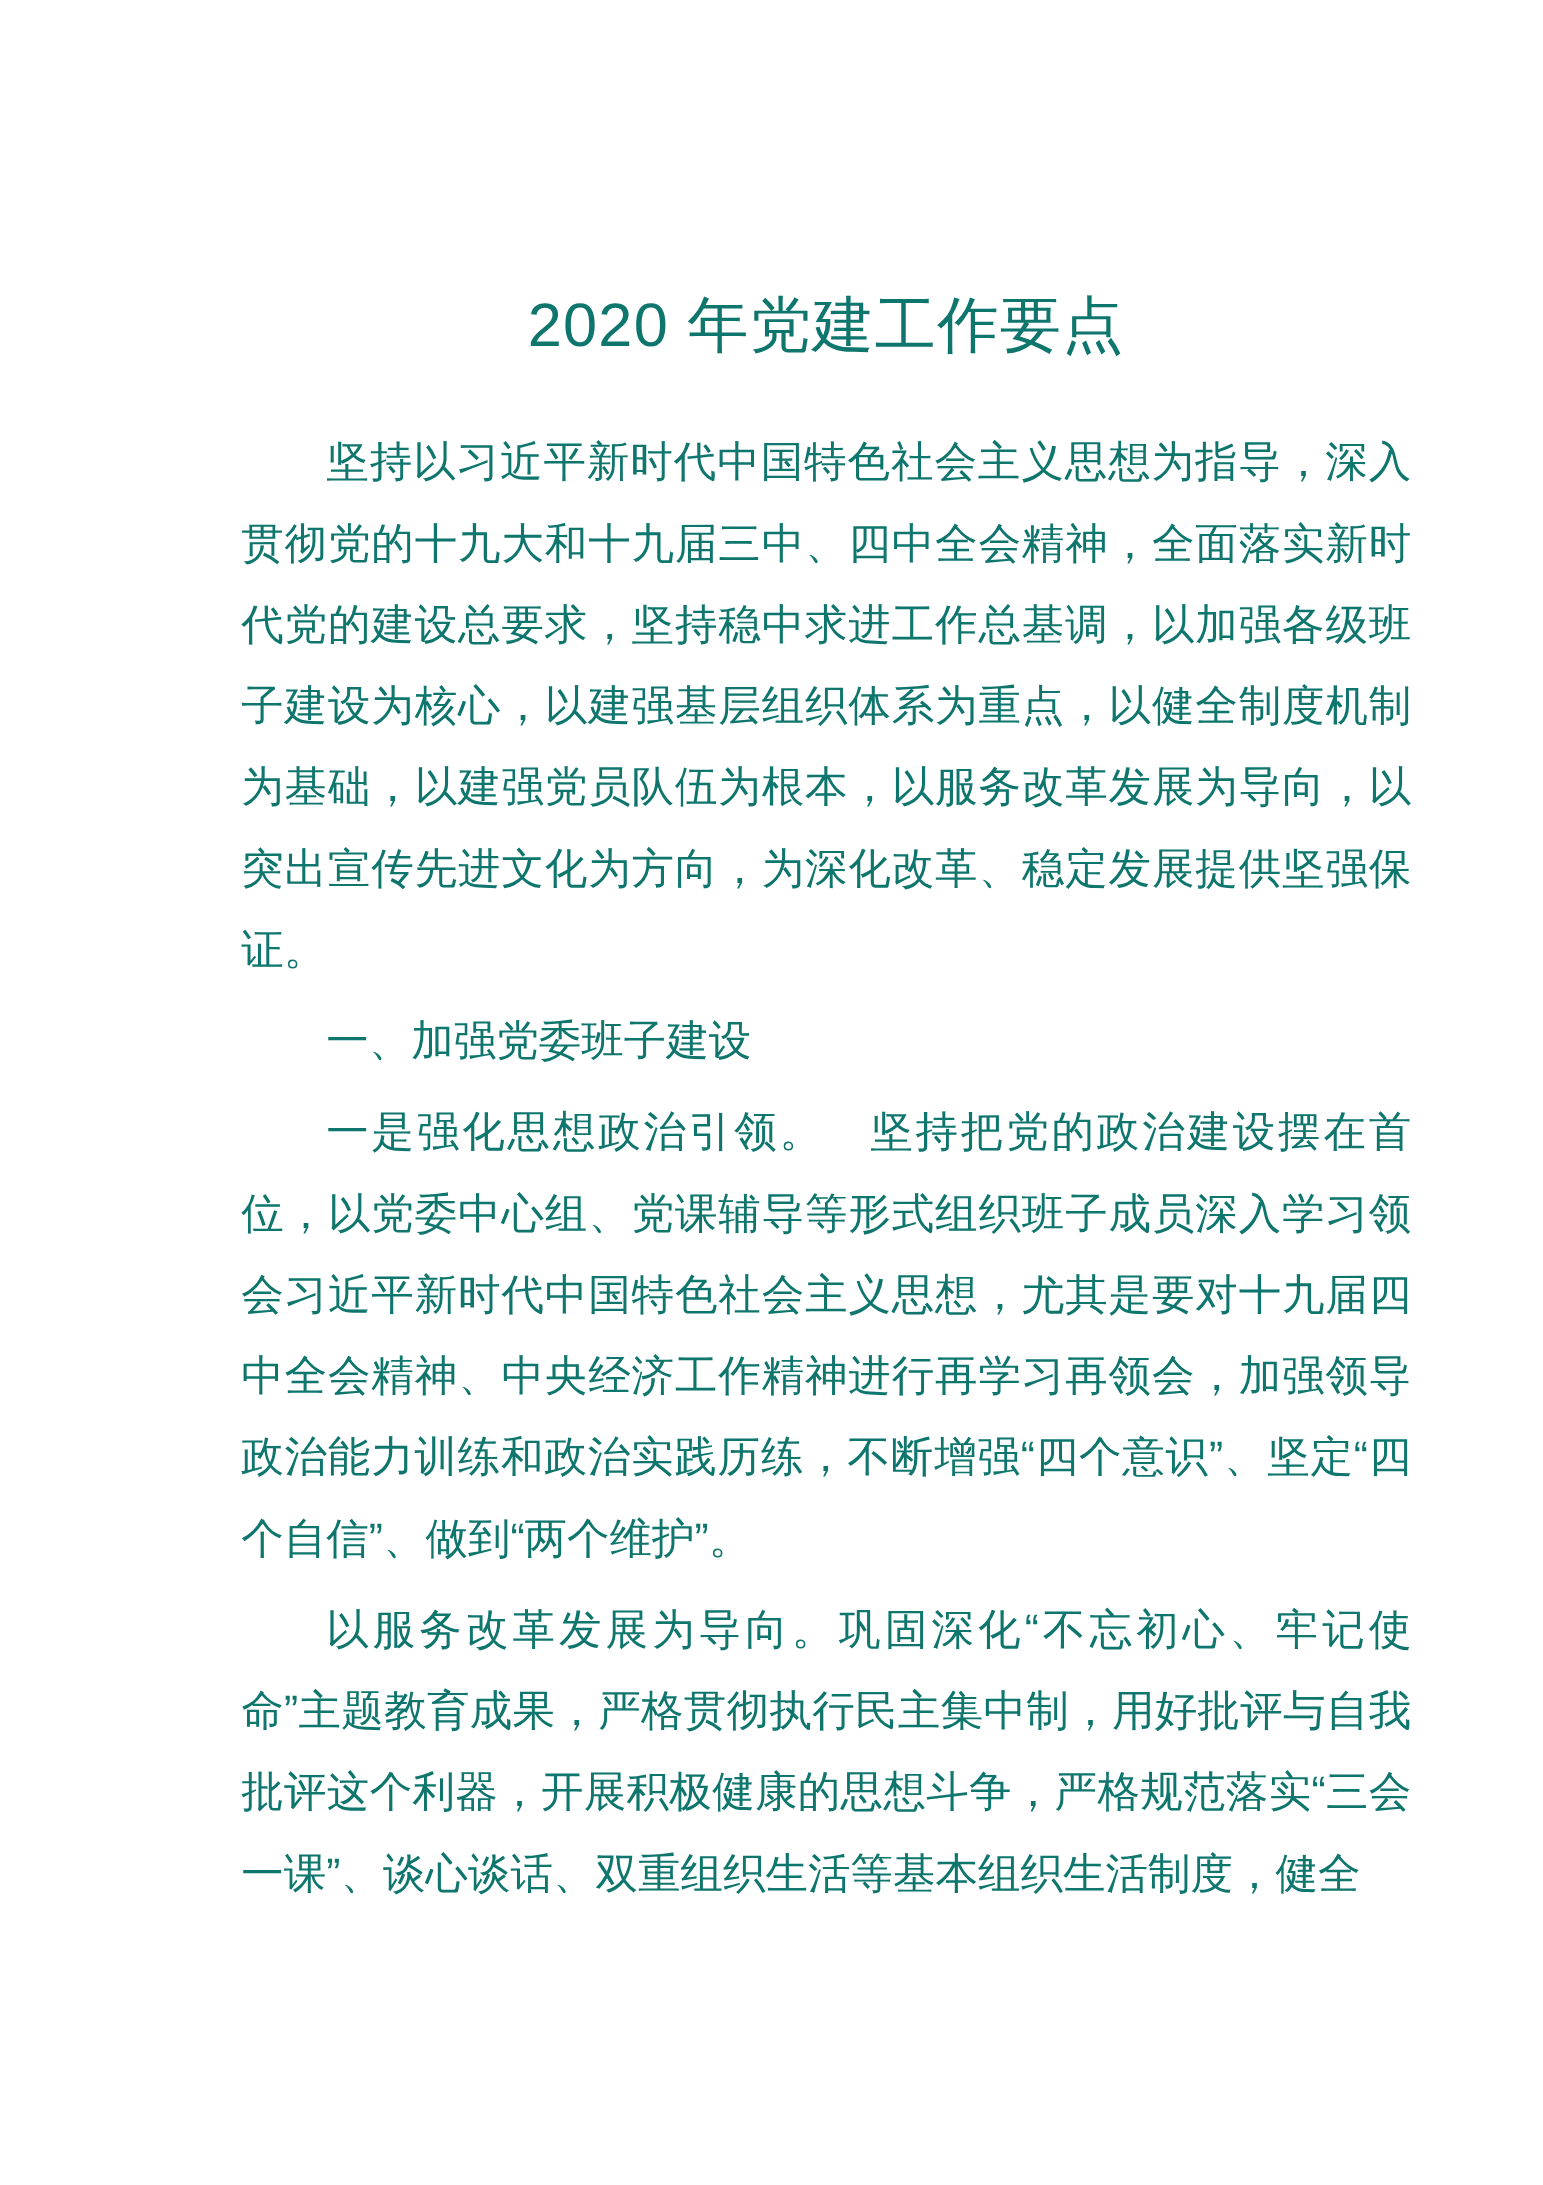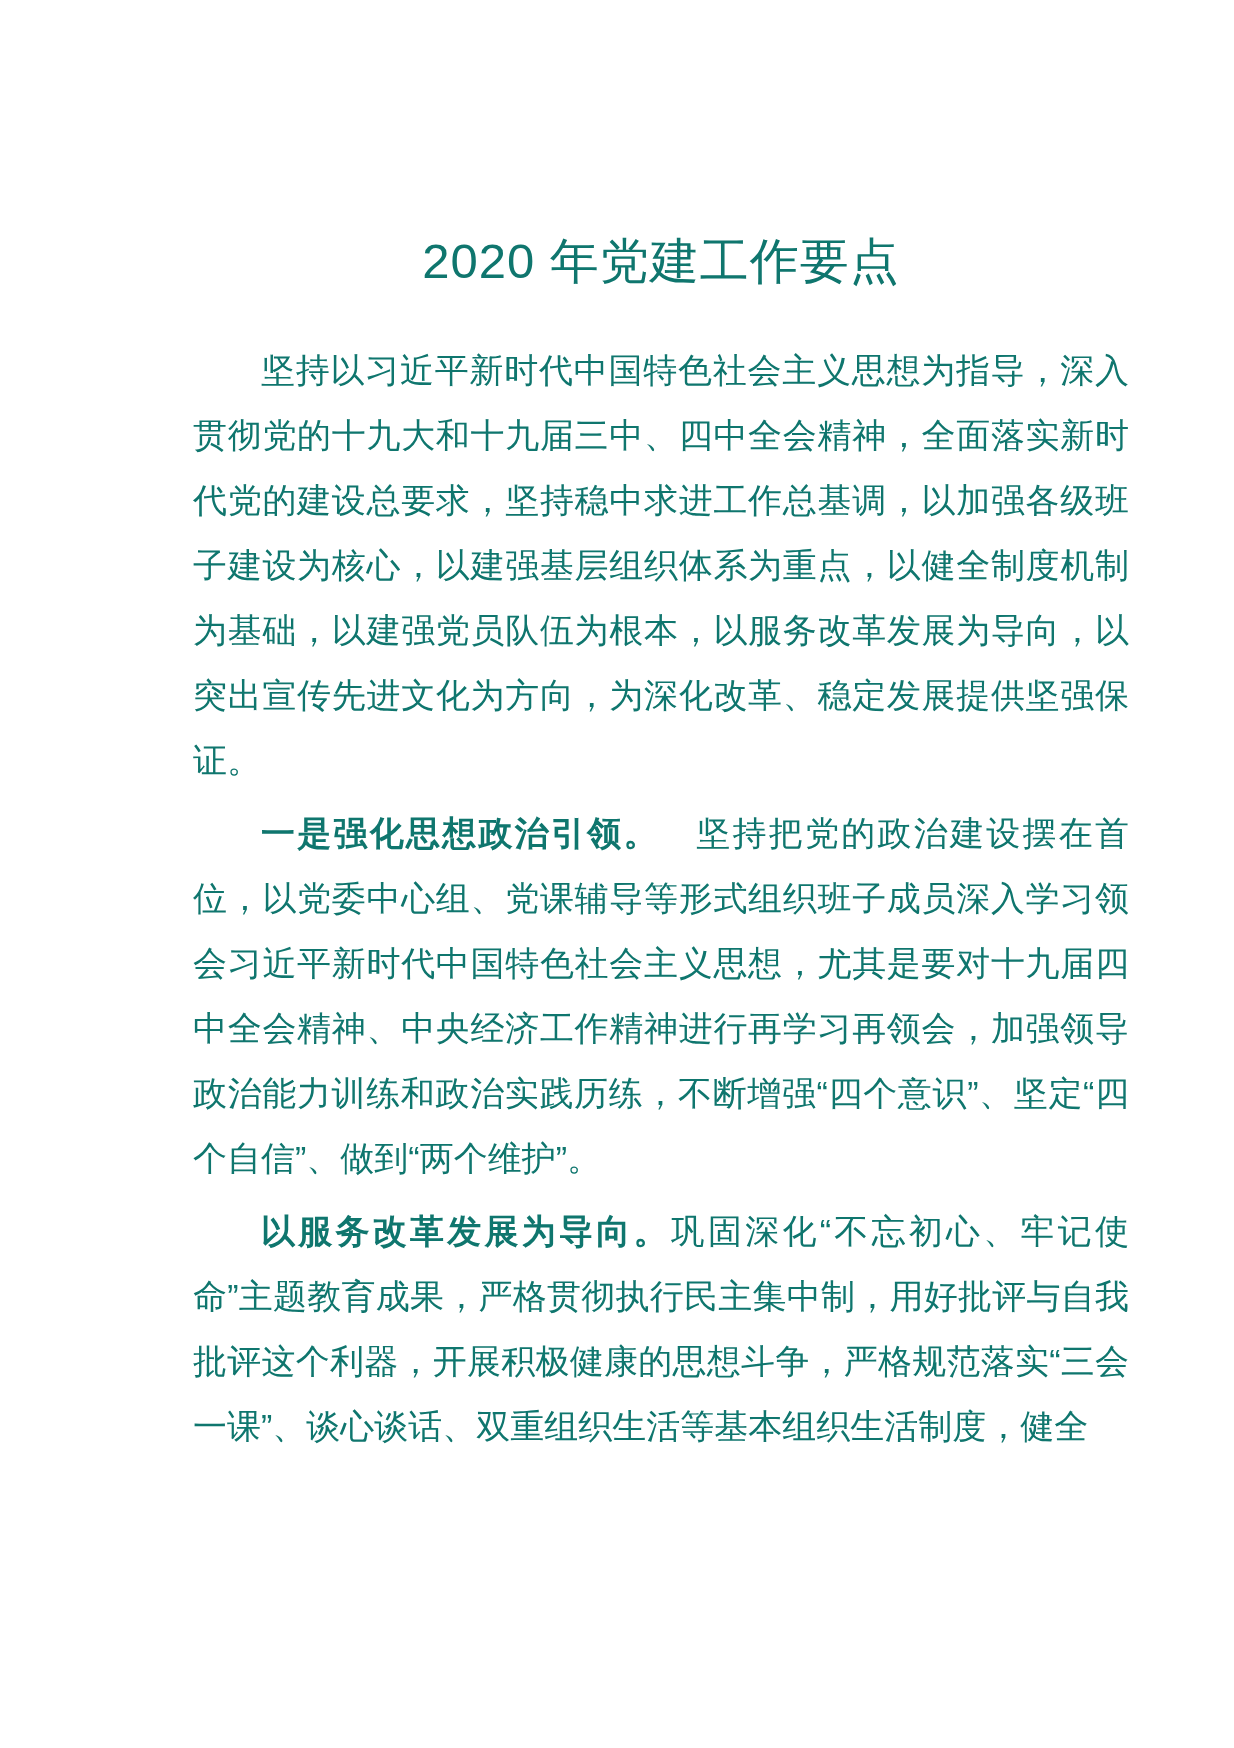--- a/index.html
+++ b/index.html
@@ -36,32 +36,33 @@
     text-align: justify;
     text-justify: inter-ideograph;
   }
   p.doc-para.first {
     margin-top: 47px;
   }
   p.doc-para.indent {
     text-indent: 2em;
   }
   p.doc-para b {
-    font-weight: 700;
+    font-weight: 400;
   }
 </style>
 </head>
 <body>
 
 <div class="doc-page">
   <div class="doc-content">
 
     <h1 class="doc-title">2020 年党建工作要点</h1>
 
     <p class="doc-para indent first">坚持以习近平新时代中国特色社会主义思想为指导，深入贯彻党的十九大和十九届三中、四中全会精神，全面落实新时代党的建设总要求，坚持稳中求进工作总基调，以加强各级班子建设为核心，以建强基层组织体系为重点，以健全制度机制为基础，以建强党员队伍为根本，以服务改革发展为导向，以突出宣传先进文化为方向，为深化改革、稳定发展提供坚强保证。</p>
 
+    <p class="doc-para indent">一、加强党委班子建设</p>
 
     <p class="doc-para indent"><b>一是强化思想政治引领。</b><span>　坚持把党的政治建设摆在首位，以党委中心组、党课辅导等形式组织班子成员深入学习领会习近平新时代中国特色社会主义思想，尤其是要对十九届四中全会精神、中央经济工作精神进行再学习再领会，加强领导政治能力训练和政治实践历练，不断增强“四个意识”、坚定“四个自信”、做到“两个维护”。</span></p>
 
     <p class="doc-para indent"><b>以服务改革发展为导向。</b><span>巩固深化“不忘初心、牢记使命”主题教育成果，严格贯彻执行民主集中制，用好批评与自我批评这个利器，开展积极健康的思想斗争，严格规范落实“三会一课”、谈心谈话、双重组织生活等基本组织生活制度，健全</span></p>
 
   </div>
 </div>
 
 </body></html>

